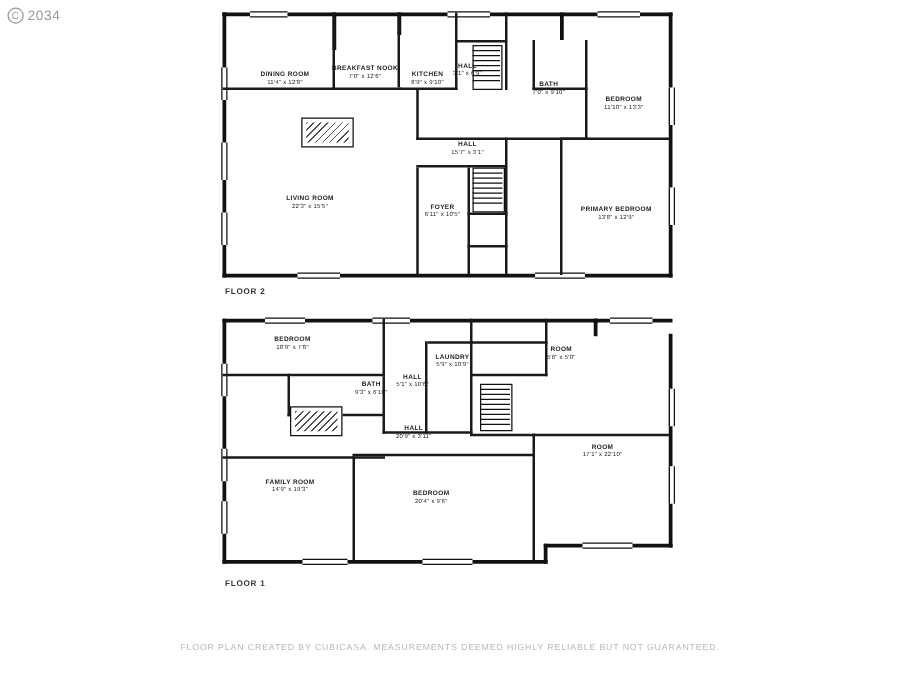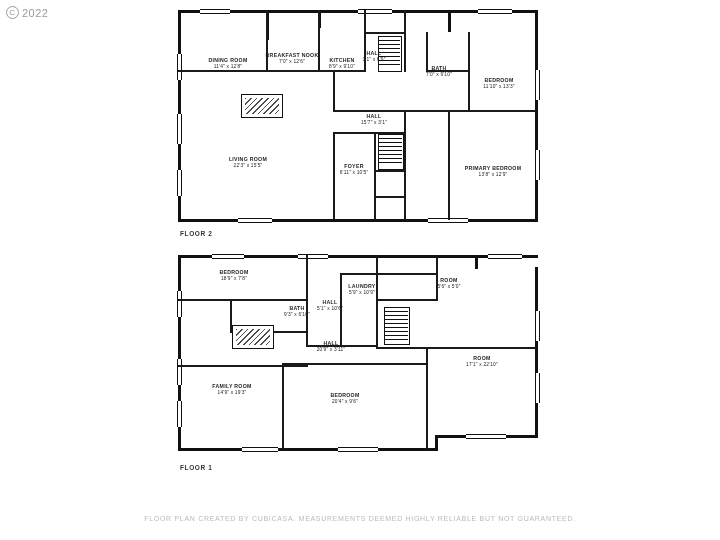--- a/index.html
+++ b/index.html
@@ -55,21 +55,21 @@
   .win{position:absolute;background:#fff;border-top:1px solid #111;border-bottom:1px solid #111;}
   .winV{position:absolute;background:#fff;border-left:1px solid #111;border-right:1px solid #111;}
 </style>
 </head>
 <body>
 
 <div id="stage">
 
   <div class="watermark">
     <span class="wm-c">C</span>
-    <span>2022</span>
+    <span>2034</span>
   </div>
 
   <div class="plan" style="left:178px;top:10px;width:360px;height:212px;">
 
     <div class="wallT" style="left:0px;  top:0px;   width:360px;height:3px;"></div>
     <div class="wallT" style="left:0px;  top:209px; width:360px;height:3px;"></div>
     <div class="wallT" style="left:0px;  top:0px;   width:3px;  height:212px;"></div>
     <div class="wallT" style="left:357px;top:0px;   width:3px;  height:212px;"></div>
 
     <div class="wallT" style="left:0px;top:0px;width:3px;height:3px;"></div>

